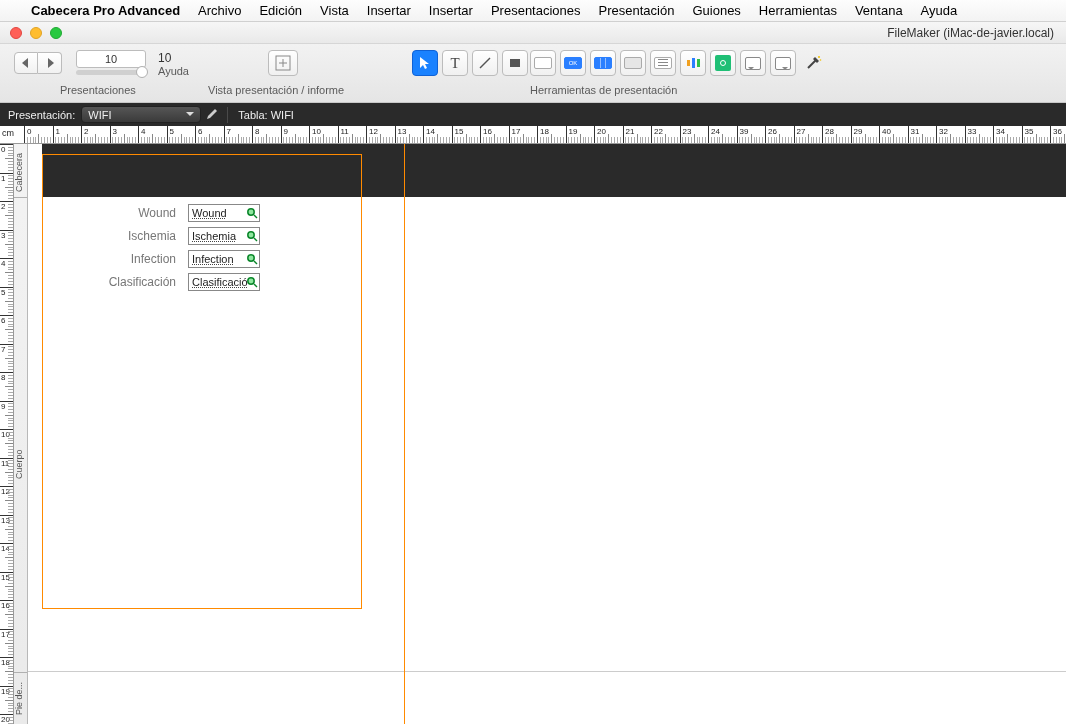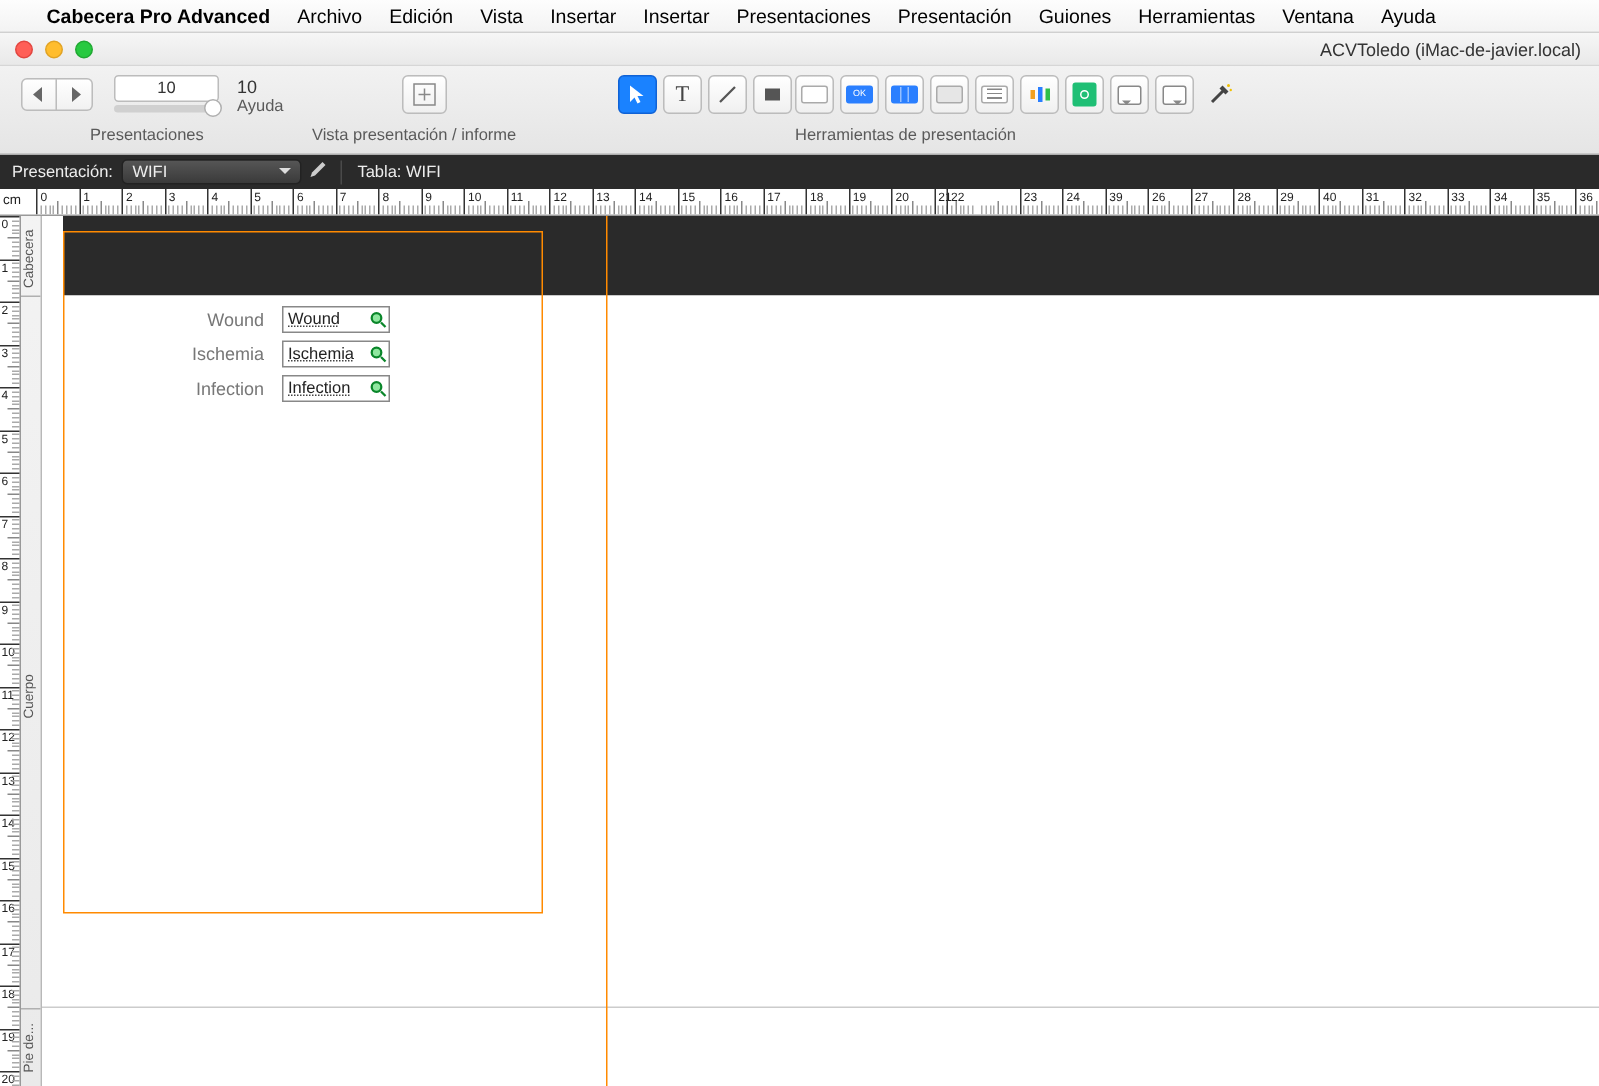--- a/index.html
+++ b/index.html
@@ -127,21 +127,21 @@
   <span class="menubar-item">Ventana</span>
   <span class="menubar-item">Ayuda</span>
 </div>
 
 <div class="titlebar">
   <div class="traffic">
     <div class="dot red"></div>
     <div class="dot yellow"></div>
     <div class="dot green"></div>
   </div>
-  <div class="win-title">ACVToledo (iMac-de-javier.local)</div>
+  <div class="win-title">FileMaker (iMac-de-javier.local)</div>
 </div>
 
 <div class="toolbar">
   <div class="navseg">
     <div class="navbtn left">
       <svg width="8" height="10" viewBox="0 0 8 10">
           <polygon points="6,0 0,5 6,10" fill="#666"></polygon>
         </svg>
     </div>
     <div class="navbtn right">
@@ -515,21 +515,21 @@
       </div>
       <div class="hr-tick minor" style="left: 601.35px;"></div>
       <div class="hr-tick minor" style="left: 604.2px;"></div>
       <div class="hr-tick minor" style="left: 607.05px;"></div>
       <div class="hr-tick minor" style="left: 609.9px;"></div>
       <div class="hr-tick med" style="left: 612.75px;"></div>
       <div class="hr-tick minor" style="left: 615.6px;"></div>
       <div class="hr-tick minor" style="left: 618.45px;"></div>
       <div class="hr-tick minor" style="left: 621.3px;"></div>
       <div class="hr-tick minor" style="left: 624.15px;"></div>
-      <div class="hr-tick major" style="left: 607px;">
+      <div class="hr-tick major" style="left: 627px;">
         <span>22</span>
       </div>
       <div class="hr-tick minor" style="left: 629.85px;"></div>
       <div class="hr-tick minor" style="left: 632.7px;"></div>
       <div class="hr-tick minor" style="left: 635.55px;"></div>
       <div class="hr-tick minor" style="left: 638.4px;"></div>
       <div class="hr-tick med" style="left: 641.25px;"></div>
       <div class="hr-tick minor" style="left: 644.1px;"></div>
       <div class="hr-tick minor" style="left: 646.95px;"></div>
       <div class="hr-tick minor" style="left: 649.8px;"></div>
@@ -988,14 +988,24 @@
     <div class="fieldrow" style="left:40px; top:106px;">
       <div class="fieldlabel">Infection</div>
       <div class="fieldbox">
           <span>Infection</span>
           <span class="mag"><svg viewBox="0 0 12 12">
               <circle cx="5" cy="5" r="3.2"></circle>
               <line x1="8" y1="8" x2="11" y2="11"></line>
             </svg></span>
         </div>
     </div>
+    <div class="fieldrow" style="left:40px; top:129px;">
+      <div class="fieldlabel">Clasificación</div>
+      <div class="fieldbox">
+          <span>Clasificació</span>
+          <span class="mag"><svg viewBox="0 0 12 12">
+              <circle cx="5" cy="5" r="3.2"></circle>
+              <line x1="8" y1="8" x2="11" y2="11"></line>
+            </svg></span>
+        </div>
+    </div>
   </div>
 </div>
 
 </body></html>

